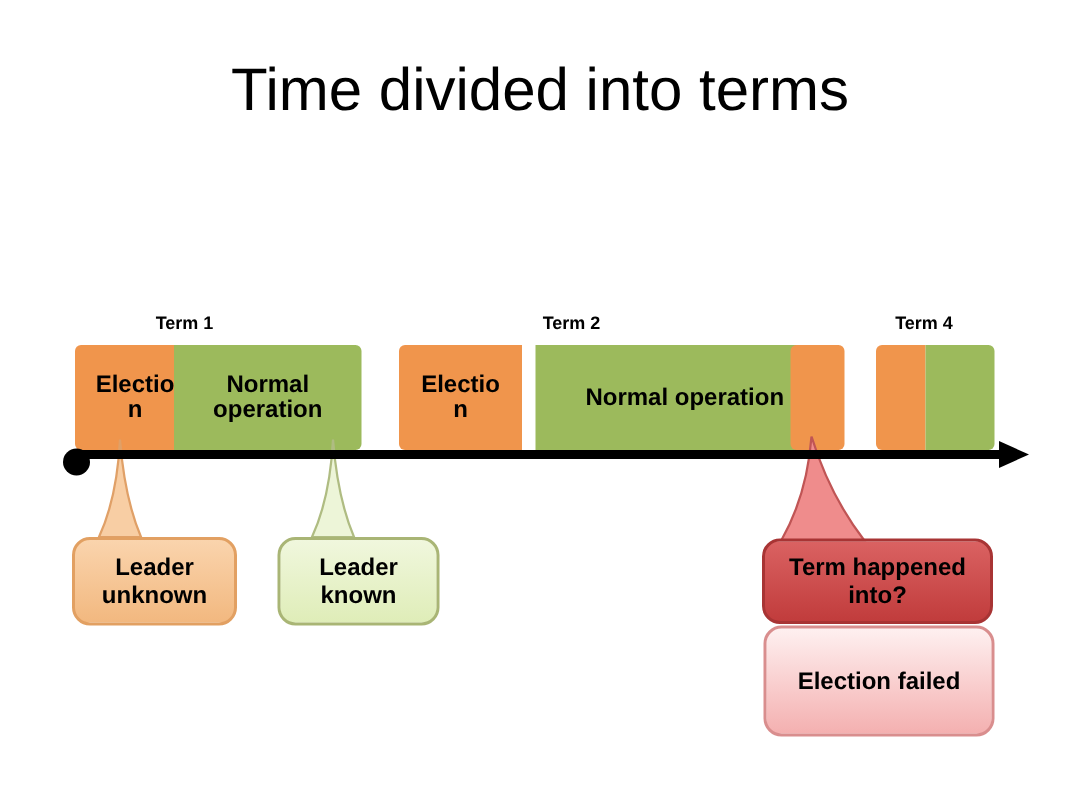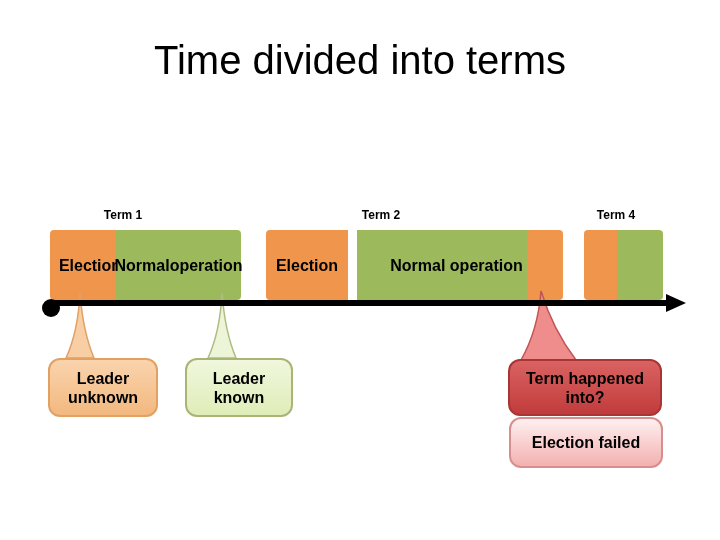--- a/index.html
+++ b/index.html
@@ -21,21 +21,21 @@
     font-size:12px;font-weight:bold;text-align:center;color:#000;
   }
   .term-label.t1{left:73px;width:100px;}
   .term-label.t2{left:331px;width:100px;}
   .term-label.t3{left:496px;width:50px;margin-top:25px;}
   .term-label.t4{left:566px;width:100px;}
 
   
   .block{
     position:absolute;top:230px;height:70px;
-    display:flex;align-items:center;justify-content:center;
+    display:flex;flex-direction:column;align-items:center;justify-content:center;
     font-size:16px;font-weight:bold;line-height:17px;text-align:center;color:#000;
   }
   .block span{display:block;}
   .block.election{background:#F0954C;}
   .block.normal{background:#9CBA5C;}
   .rl{border-top-left-radius:4px;border-bottom-left-radius:4px;}
   .rr{border-top-right-radius:4px;border-bottom-right-radius:4px;}
   .b-e1{left:50px;width:80px;}
   .b-n1{left:116px;width:125px;}
   .b-e2{left:266px;width:82px;}
@@ -73,21 +73,21 @@
     left:185px;top:358px;width:108px;height:59px;
     background:linear-gradient(180deg,#F0F7DD,#DFEDB8);
     border:2px solid #A9B575;
   }
   .co-what-happened{
     left:508px;top:359px;width:154px;height:57px;
     background:linear-gradient(180deg,#DA6262,#C13C3C);
     border:2px solid #A83434;
   }
   .co-election-failed{
-    left:509px;top:417px;width:154px;height:51px;
+    left:509px;top:417px;width:154px;height:74px;
     background:linear-gradient(180deg,#FEF0F0,#F4B0B0);
     border:2px solid #D98E8E;
   }
 </style>
 </head>
 <body>
 
 <div class="slide">
 
   <div class="title">Time divided into terms</div>

